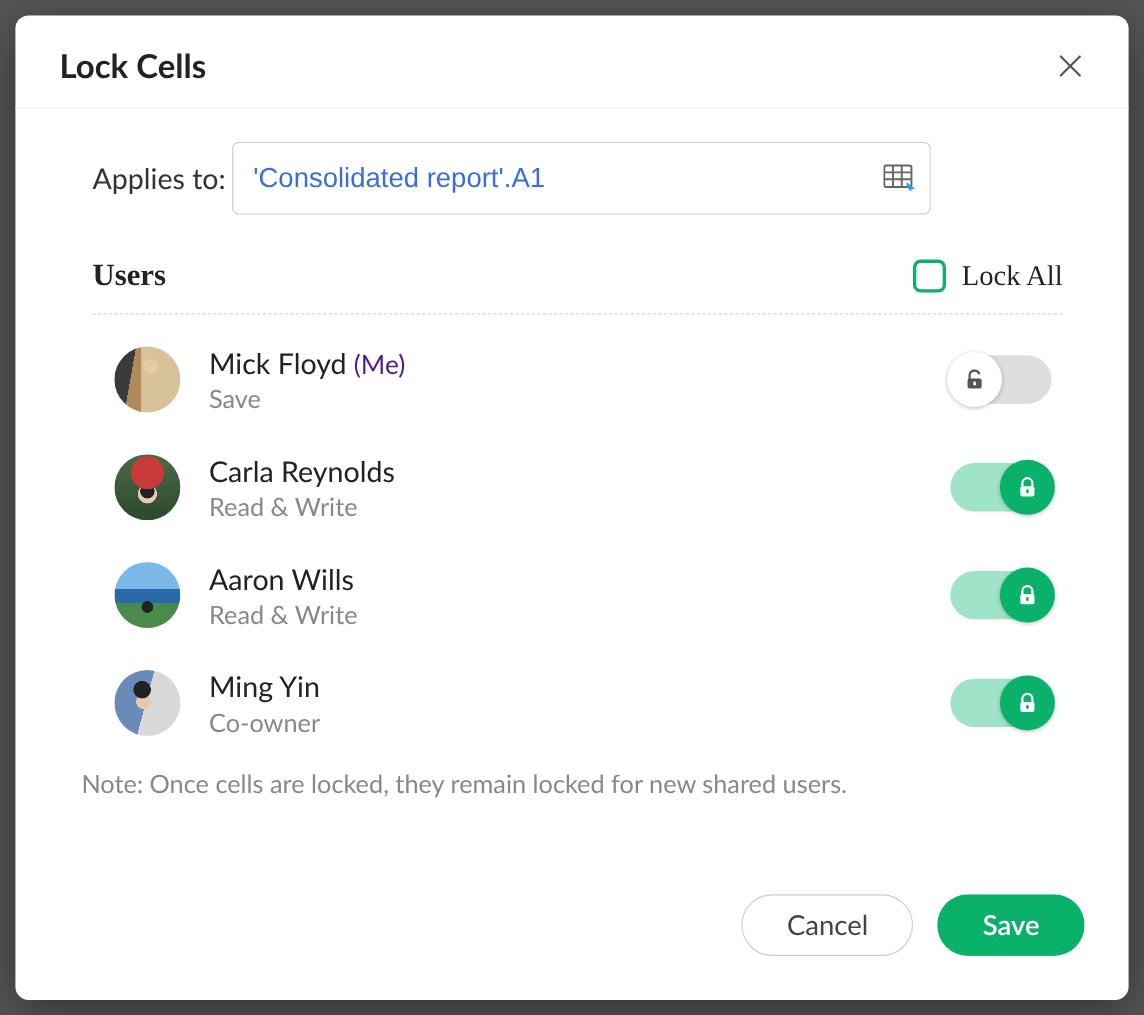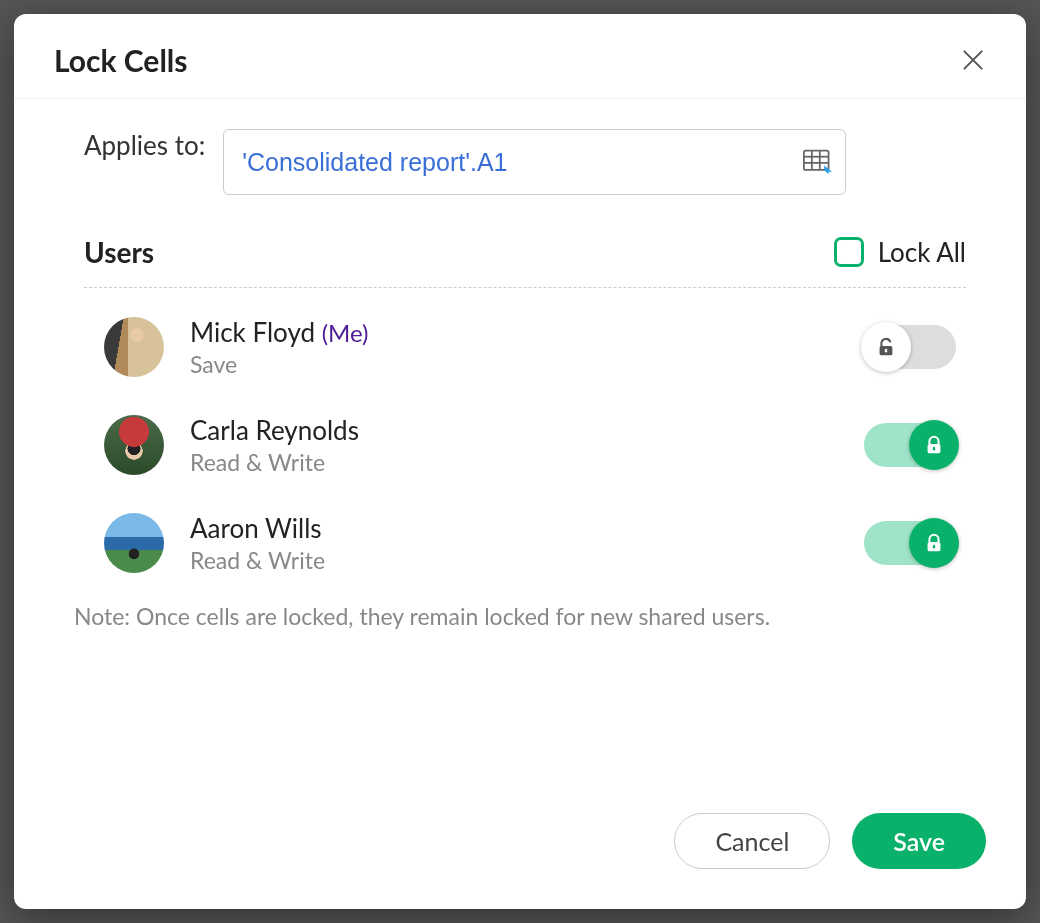--- a/index.html
+++ b/index.html
@@ -41,21 +41,22 @@
     height: 26px;
     cursor: pointer;
     color: #555;
   }
   .body {
     padding: 30px 60px 0 70px;
     flex: 1;
   }
   .applies-row {
     display: flex;
-    gap: 18px;
+    align-items: center;
+    gap: 6px;
     margin-bottom: 40px;
   }
   .applies-label {
     font-size: 26px;
     color: #333;
   }
   .range-input-wrap {
     flex: 1;
     margin-right: 120px;
     border: 1px solid #ccc;
@@ -77,20 +78,21 @@
     width: 30px;
     height: 26px;
     color: #666;
   }
   .users-header {
     display: flex;
     align-items: center;
     justify-content: space-between;
     padding-bottom: 18px;
     border-bottom: 1px dashed #ccc;
+    font-family: Liberation Serif, serif;
   }
   .users-title {
     font-size: 28px;
     font-weight: 700;
     color: #222;
   }
   .lockall {
     display: flex;
     align-items: center;
     gap: 14px;
@@ -330,20 +332,39 @@
           <div class="toggle-knob">
             <svg width="22" height="22" viewBox="0 0 24 24">
               <path d="M7 11 V8 a5 5 0 0 1 10 0 V11" fill="none" stroke="#fff" stroke-width="2.2"></path>
               <rect x="5" y="11" width="14" height="10" rx="2" fill="#fff"></rect>
               <rect x="10.7" y="14" width="2.6" height="4" rx="1.3" fill="#0ab16a"></rect>
             </svg>
           </div>
         </div>
       </div>
 
+      <div class="user-row">
+        <div class="avatar av4"></div>
+        <div class="user-info">
+          <div class="user-name">
+            <span>Ming Yin</span>
+            <span class="me-tag"></span>
+          </div>
+          <div class="user-role">Co-owner</div>
+        </div>
+        <div class="toggle on">
+          <div class="toggle-knob">
+            <svg width="22" height="22" viewBox="0 0 24 24">
+              <path d="M7 11 V8 a5 5 0 0 1 10 0 V11" fill="none" stroke="#fff" stroke-width="2.2"></path>
+              <rect x="5" y="11" width="14" height="10" rx="2" fill="#fff"></rect>
+              <rect x="10.7" y="14" width="2.6" height="4" rx="1.3" fill="#0ab16a"></rect>
+            </svg>
+          </div>
+        </div>
+      </div>
 
     </div>
 
     <div class="note">Note:  Once cells are locked, they remain locked for new shared users.</div>
 
   </div>
 
   <div class="footer">
     <div class="btn btn-secondary">Cancel</div>
     <div class="btn btn-primary">Save</div>

